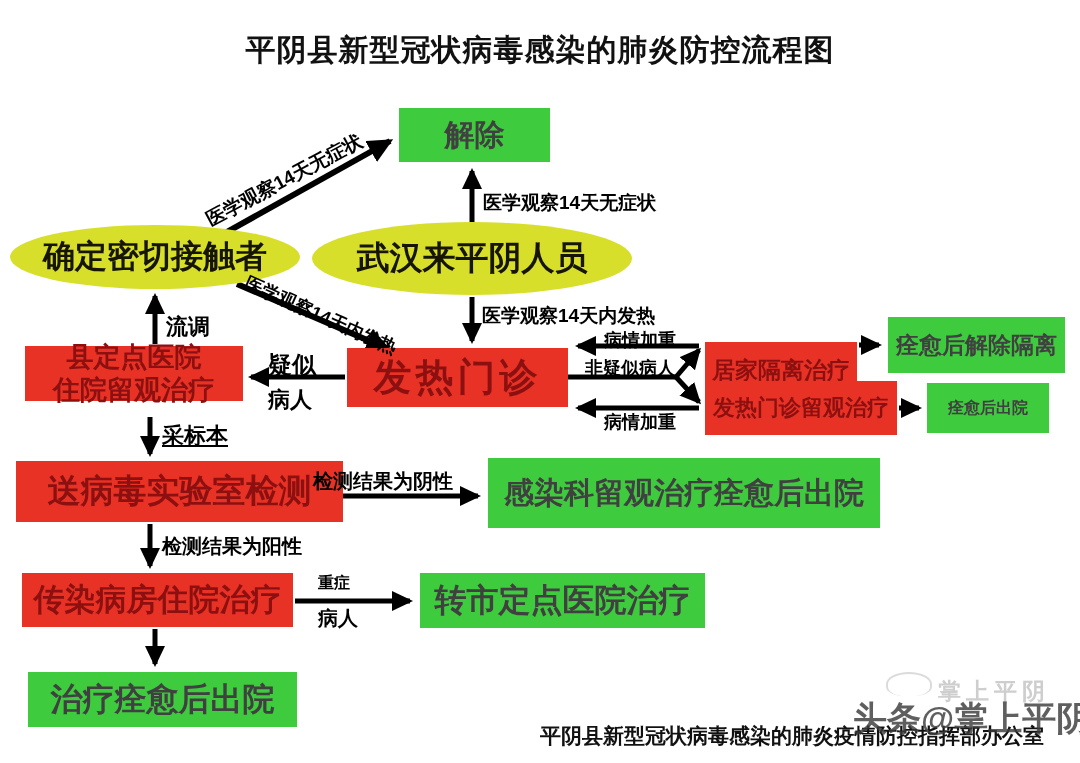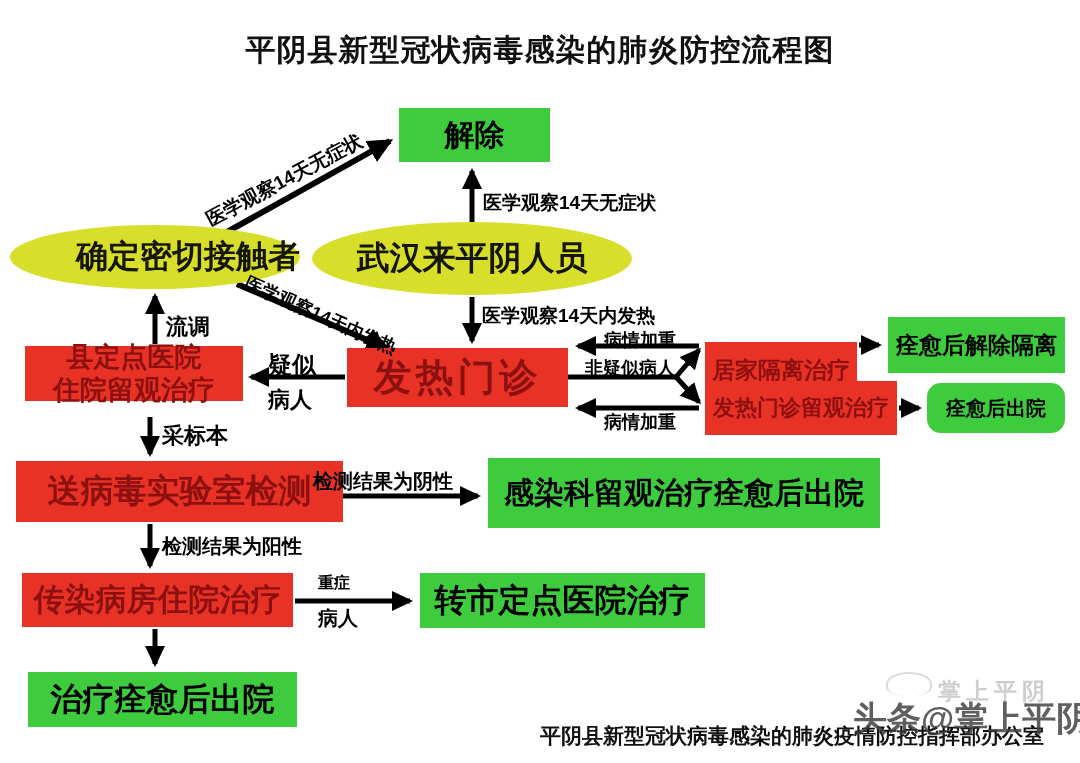--- a/index.html
+++ b/index.html
@@ -10,21 +10,21 @@
   #arrows{position:absolute;left:0;top:0;width:1080px;height:763px;}
   .title{
     position:absolute;left:0;top:30px;width:1080px;text-align:center;
     font-size:30px;font-weight:bold;color:#111;letter-spacing:1px;
   }
   .box{
     position:absolute;display:flex;flex-direction:column;align-items:center;
     justify-content:center;font-weight:bold;text-align:center;line-height:1.22;
   }
   .red{background:#e93226;color:#8c1010;}
-  .green{background:#3ecc3e;color:#000000;}
+  .green{background:#3ecc3e;color:#404040;}
   .ellipse{background:#d8df2b;border-radius:50%;color:#151500;}
   .elabel{
     position:absolute;color:#000;font-weight:bold;white-space:nowrap;
     transform-origin:left center;
   }
   .footer{
     position:absolute;left:540px;top:722px;font-size:21px;font-weight:bold;color:#111;
   }
   .wm-dark{
     position:absolute;left:853px;top:696px;font-size:34px;font-weight:bold;
@@ -72,21 +72,21 @@
       <line x1="155" y1="629" x2="155" y2="664" stroke-width="5" marker-end="url(#ah)"></line>
     </g>
   </svg>
 
   <div class="title">平阴县新型冠状病毒感染的肺炎防控流程图</div>
 
   <div class="box green" style="left:399px;top:108px;width:151px;height:54px;font-size:30px;">
     <span>解除</span>
   </div>
 
-  <div class="box ellipse" style="left:10px;top:225px;width:290px;height:64px;font-size:32px;align-items:flex-end;">
+  <div class="box ellipse" style="left:10px;top:225px;width:290px;height:64px;font-size:32px;">
     <span>确定密切接触者</span>
   </div>
 
   <div class="box ellipse" style="left:312px;top:222px;width:320px;height:73px;font-size:33px;">
     <span>武汉来平阴人员</span>
   </div>
 
   <div class="box red" style="left:25px;top:346px;width:218px;height:55px;font-size:27px;">
     <span>县定点医院</span>
     <span>住院留观治疗</span>
@@ -101,21 +101,21 @@
   </div>
 
   <div class="box red" style="left:705px;top:381px;width:192px;height:54px;font-size:22px;">
     <span>发热门诊留观治疗</span>
   </div>
 
   <div class="box green" style="left:888px;top:317px;width:177px;height:56px;font-size:23px;">
     <span>痊愈后解除隔离</span>
   </div>
 
-  <div class="box green" style="left:927px;top:383px;width:138px;height:50px;font-size:20px;border-radius:14px;">
+  <div class="box green" style="left:927px;top:383px;width:122px;height:50px;font-size:16px;">
     <span>痊愈后出院</span>
   </div>
 
   <div class="box red" style="left:16px;top:461px;width:327px;height:61px;font-size:33px;">
     <span>送病毒实验室检测</span>
   </div>
 
   <div class="box green" style="left:488px;top:458px;width:392px;height:70px;font-size:30px;">
     <span>感染科留观治疗痊愈后出院</span>
   </div>
@@ -144,21 +144,21 @@
 
   <div class="elabel" style="left:268px;top:349px;font-size:24px;">疑似</div>
   <div class="elabel" style="left:268px;top:385px;font-size:22px;">病人</div>
 
   <div class="elabel" style="left:604px;top:328px;font-size:18px;">病情加重</div>
 
   <div class="elabel" style="left:585px;top:356px;font-size:18px;">非疑似病人</div>
 
   <div class="elabel" style="left:604px;top:410px;font-size:18px;">病情加重</div>
 
-  <div class="elabel" style="left:162px;top:421px;font-size:22px;">采标本</div>
+  <div class="elabel" style="left:162px;top:421px;font-size:22px;text-decoration:underline;">采标本</div>
 
   <div class="elabel" style="left:313px;top:468px;font-size:20px;">检测结果为阴性</div>
 
   <div class="elabel" style="left:162px;top:533px;font-size:20px;">检测结果为阳性</div>
 
   <div class="elabel" style="left:318px;top:573px;font-size:16px;">重症</div>
   <div class="elabel" style="left:318px;top:605px;font-size:20px;">病人</div>
 
   <div class="footer">平阴县新型冠状病毒感染的肺炎疫情防控指挥部办公室</div>
   <div class="wm-doodle"></div>

